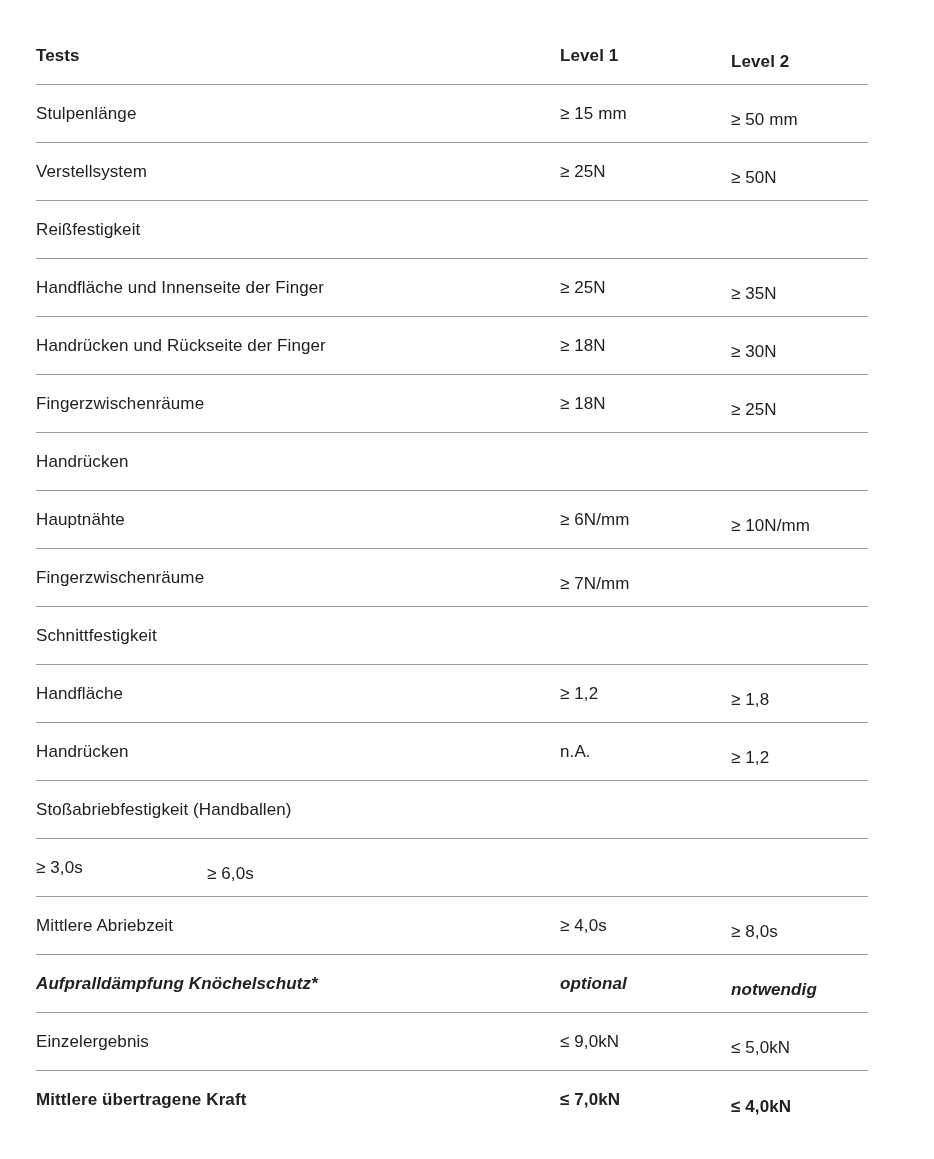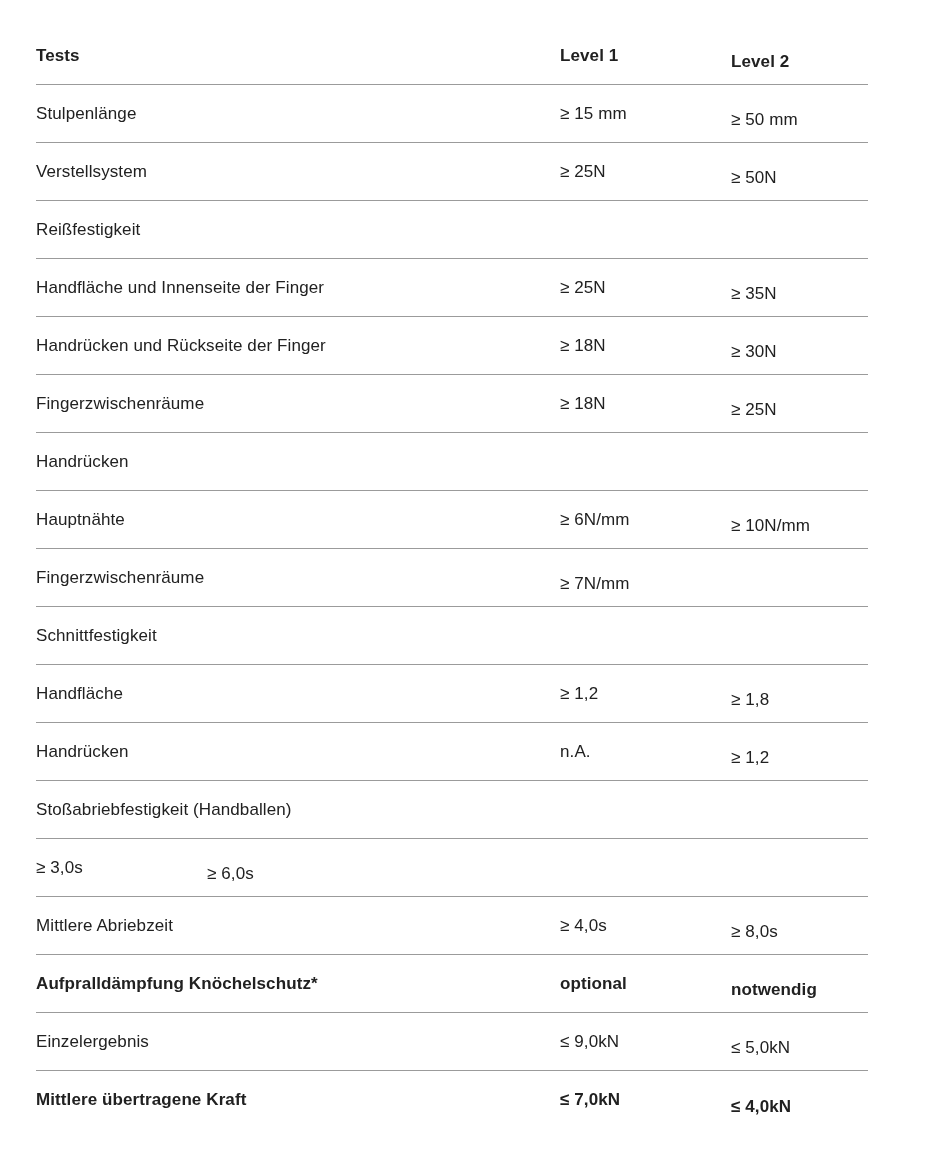--- a/index.html
+++ b/index.html
@@ -40,21 +40,21 @@
     box-sizing: border-box;
     white-space: nowrap;
     overflow: hidden;
   }
   .col-test { width: 524px; }
   .col-l1   { width: 171px; }
   .col-l2   { flex: 1; margin-top: 13px; }
   .header-row .cell { font-weight: 700; }
   .style-section .col-test,
   .style-label-bold .col-test { font-weight: 400; }
-  .style-all-bold .cell { font-weight: 700; }
+  .style-all-bold .cell { font-weight: 700; font-style: italic; }
 </style>
 </head>
 <body>
 
 <div class="page">
   <div class="table">
     <div class="row header-row">
       <div class="cell col-test">Tests</div>
       <div class="cell col-l1">Level 1</div>
       <div class="cell col-l2">Level 2</div>

